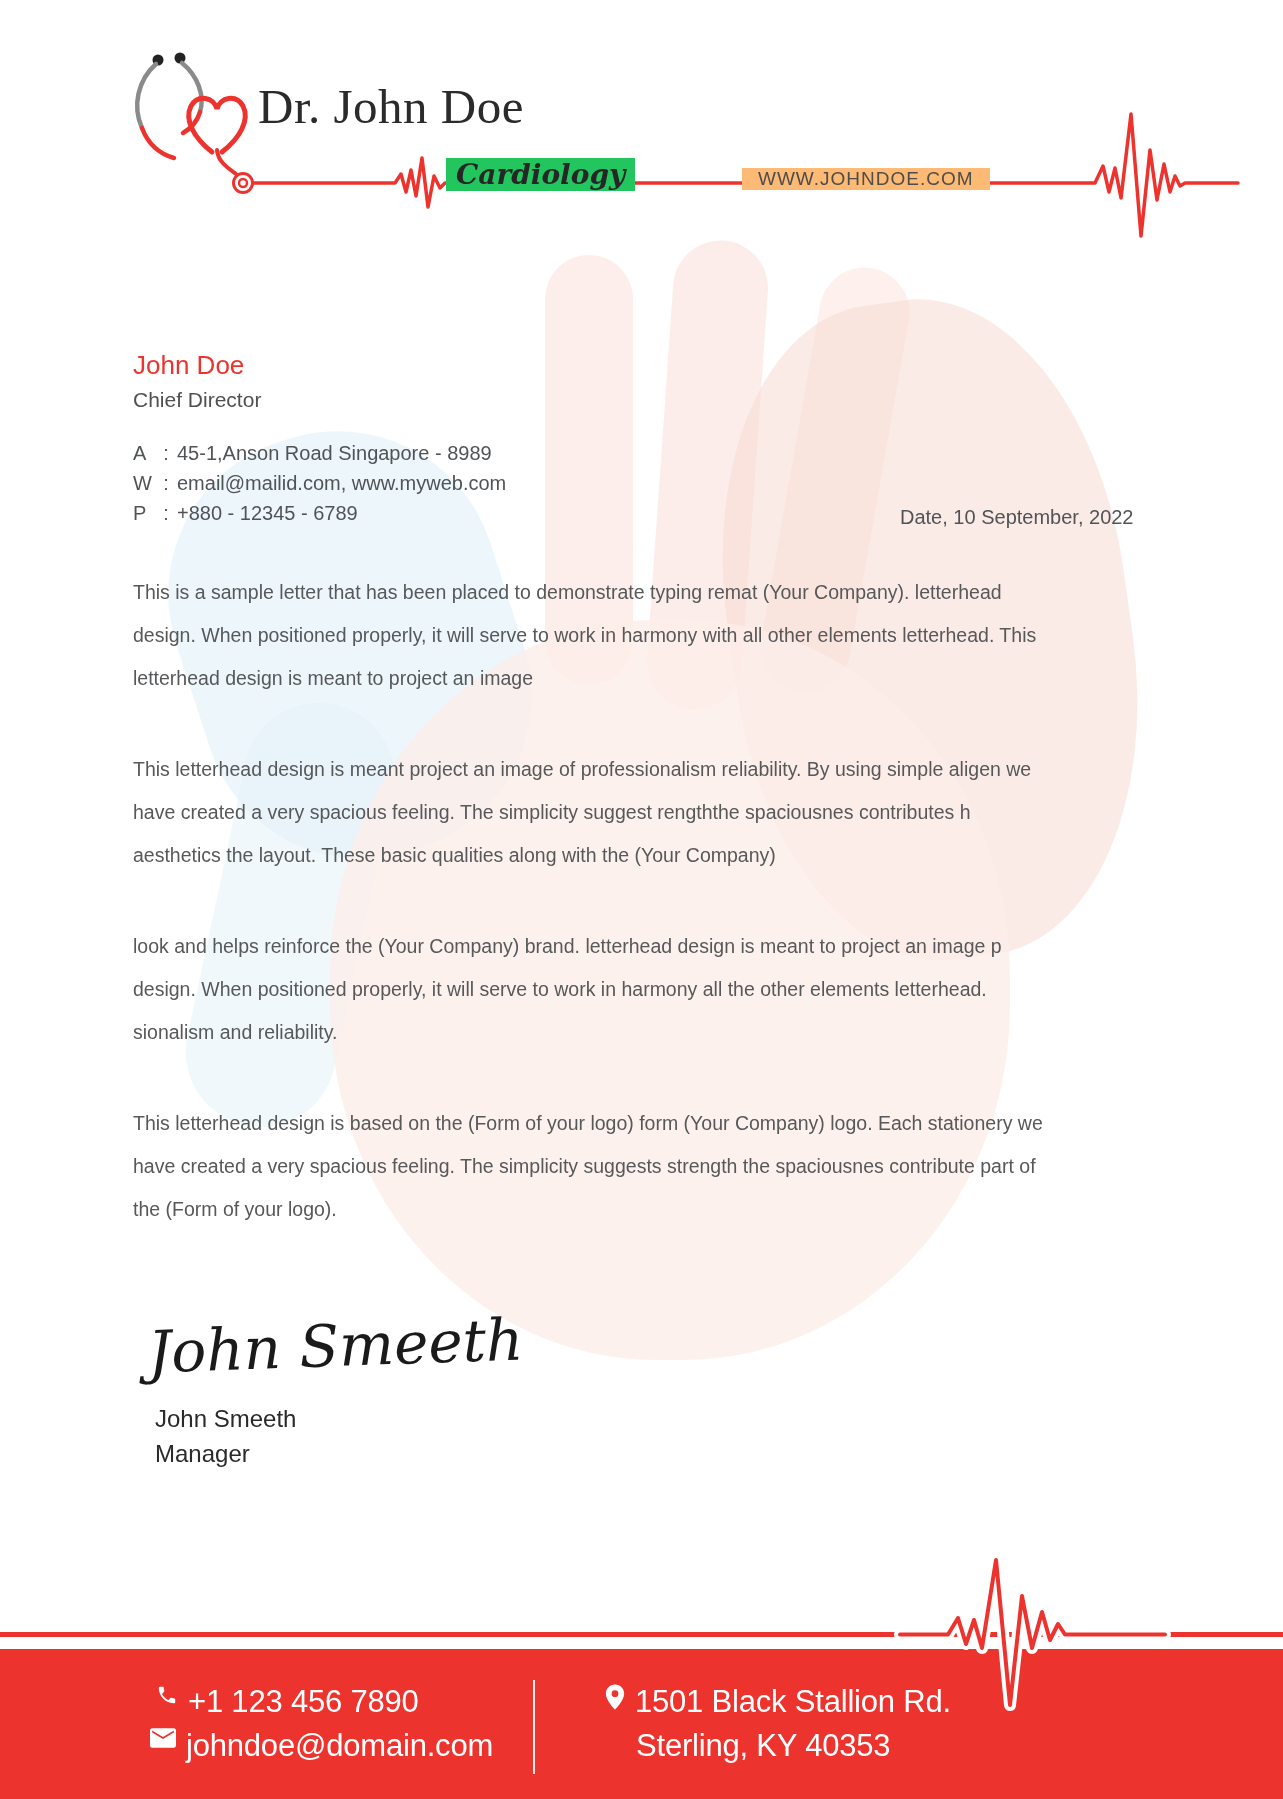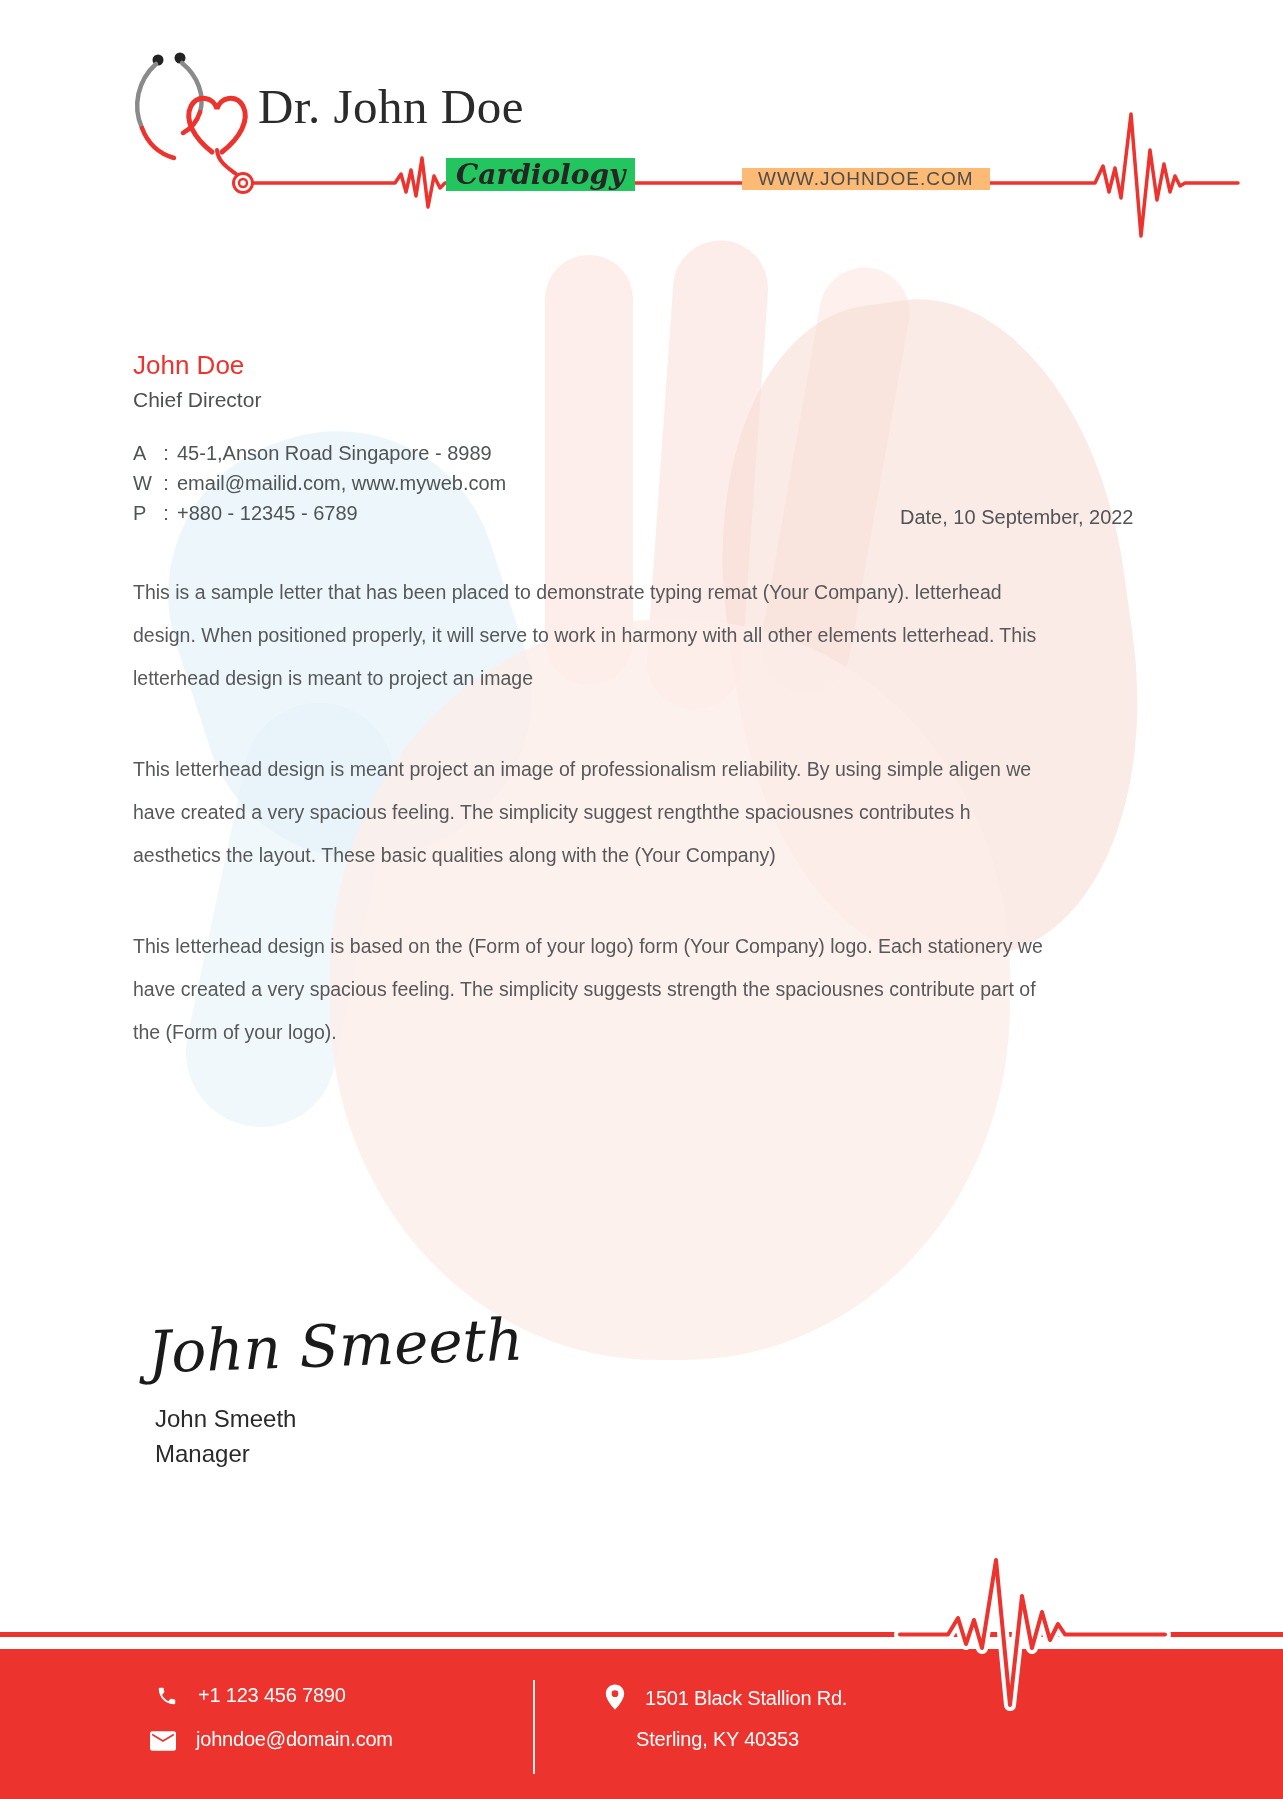--- a/index.html
+++ b/index.html
@@ -49,21 +49,21 @@
   
   .sig-script{
     position:absolute;left:148px;top:1312px;z-index:2;
     font-family:"DejaVu Serif", serif;font-style:italic;font-size:58px;color:#1a1a1a;
     transform:rotate(-2deg);
   }
   .sig-name{position:absolute;left:155px;top:1405px;z-index:2;font-size:24px;color:#2a2a2a;}
   .sig-role{position:absolute;left:155px;top:1440px;z-index:2;font-size:24px;color:#2a2a2a;}
   
   .footer-svg{position:absolute;left:0;top:1552px;z-index:1;}
-  .footer-item{position:absolute;z-index:2;display:flex;align-items:flex-end;gap:20px;color:#fff;font-size:20px;letter-spacing:-.2px;}
+  .footer-item{position:absolute;z-index:2;display:flex;align-items:flex-start;gap:10px;color:#fff;font-size:31px;letter-spacing:-.2px;}
   .f-phone{left:156px;top:1684px;}
   .f-email{left:150px;top:1728px;}
   .f-addr1{left:605px;top:1684px;}
   .f-addr2{left:636px;top:1728px;}
   .footer-divider{position:absolute;left:533px;top:1680px;width:2px;height:94px;background:#ffffff;opacity:.9;z-index:2;}
   .icon{display:inline-flex;flex:none;}
 </style>
 </head>
 <body>
 
@@ -120,20 +120,21 @@
       <span class="sep">:</span>
       <span class="val">+880 - 12345 - 6789</span>
     </div>
   </div>
 
   <div class="date-line">Date, 10 September, 2022</div>
 
   <div class="letter-body">
     <p>This is a sample letter that has been placed to demonstrate typing remat (Your Company). letterhead design. When positioned properly, it will serve to work in harmony with all other elements letterhead. This letterhead design is meant to project an image</p>
     <p>This letterhead design is meant project an image of professionalism reliability. By using simple aligen we have created a very spacious feeling. The simplicity suggest  rengththe spaciousnes contributes h aesthetics the layout. These basic qualities along with the (Your Company)</p>
+    <p>look and helps reinforce the (Your Company) brand. letterhead design is meant to project an image p design. When positioned properly, it will serve to work in harmony all the other elements letterhead. sionalism and reliability.</p>
     <p>This letterhead design is based on the (Form of your logo) form (Your Company) logo. Each stationery we have created a very spacious feeling. The simplicity suggests strength the spaciousnes contribute part of the (Form of your logo).</p>
   </div>
 
   <div class="sig-script">John Smeeth</div>
   <div class="sig-name">John Smeeth</div>
   <div class="sig-role">Manager</div>
 
   <svg class="footer-svg" width="1283" height="247" viewBox="0 0 1283 247">
     <rect x="0" y="80" width="1283" height="5" fill="#ed332d"></rect>
     <rect x="0" y="85" width="1237" height="12" fill="#ffffff"></rect>

